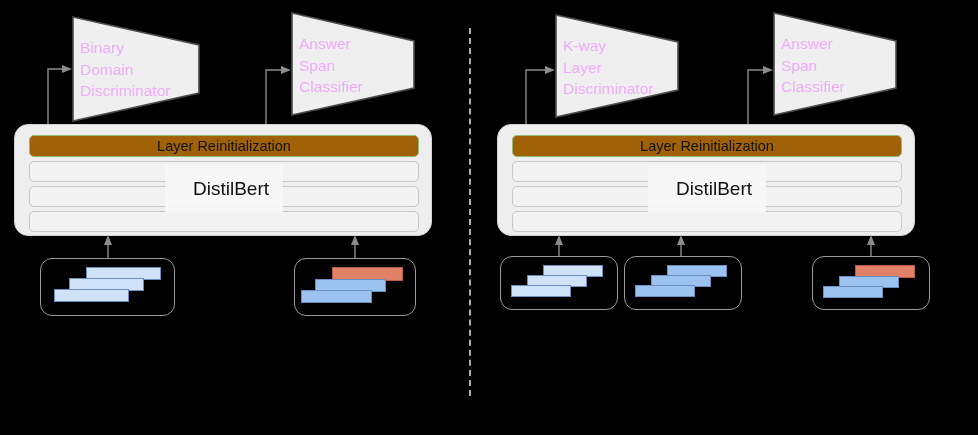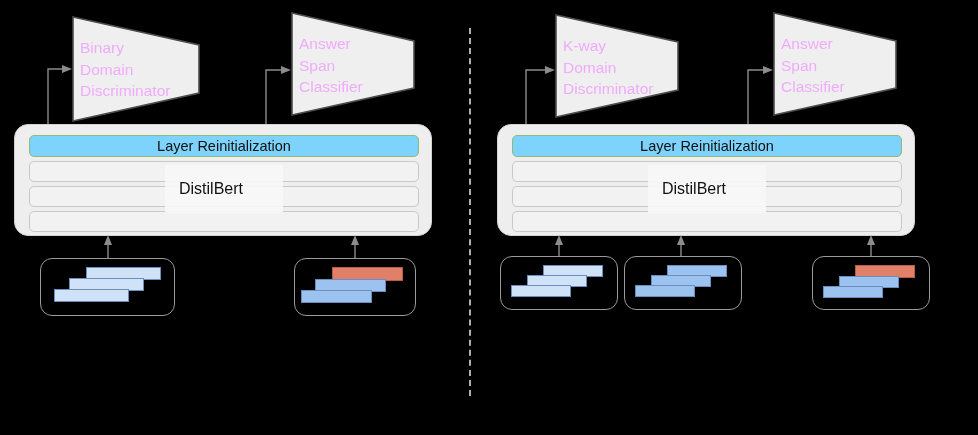--- a/index.html
+++ b/index.html
@@ -17,25 +17,25 @@
   .trap svg{position:absolute;left:0;top:0;overflow:visible;}
   .trap .lbl{position:absolute;left:8px;top:21px;
              font-size:15.5px;line-height:21.5px;color:#f0abfc;
              white-space:pre-line;letter-spacing:0px;}
 
   
   .encoder{background:#eeeeee;border:1.4px solid #d2d2d2;border-radius:14px;
            box-sizing:border-box;}
   .enc-row{position:absolute;box-sizing:border-box;border-radius:5px;
            background:#f2f2f2;border:1.2px solid #c8c8c8;}
-  .enc-row.green{background:#7dd3fc;border-color:#8fba7a;}
+  .enc-row.green{background:#a16207;border-color:#8fba7a;}
   .enc-row .rowtext{display:block;width:100%;text-align:center;
            font-size:14.5px;color:#111;line-height:1;
            position:relative;top:50%;transform:translateY(-50%);}
-  .enc-name{position:absolute;font-size:16px;color:#111;text-align:left;
+  .enc-name{position:absolute;font-size:19px;color:#111;text-align:right;
             background:rgba(248,248,248,0.93);padding:10px 14px;
             box-sizing:border-box;}
 
   
   .docbox{position:absolute;box-sizing:border-box;
           border:1.3px solid #9a9a9a;border-radius:12px;background:transparent;}
   .bar{position:absolute;box-sizing:border-box;border:1.1px solid #6c8ebf;}
   .bar.light{background:#cfe2f8;}
   .bar.mid{background:#9cc3f0;}
   .bar.red{background:#e08069;border-color:#b85c46;}
@@ -115,21 +115,21 @@
     </div>
   </div>
 
   <div class="abs" style="left:469px;top:0;width:509px;height:435px;">
 
     <div class="trap" style="left:86px;top:14px;width:124px;height:104px;">
       <svg width="124" height="104" viewBox="0 0 124 104">
         <polygon points="1,1 123,28 123,76 1,103" fill="#efefef" stroke="#4d4d4d" stroke-width="1.6"></polygon>
       </svg>
       <div class="lbl">K-way
-Domain
+Layer
 Discriminator</div>
     </div>
 
     <div class="trap" style="left:304px;top:12px;width:124px;height:104px;">
       <svg width="124" height="104" viewBox="0 0 124 104">
         <polygon points="1,1 123,29 123,76 1,103" fill="#efefef" stroke="#4d4d4d" stroke-width="1.6"></polygon>
       </svg>
       <div class="lbl">Answer
 Span
 Classifier</div>

